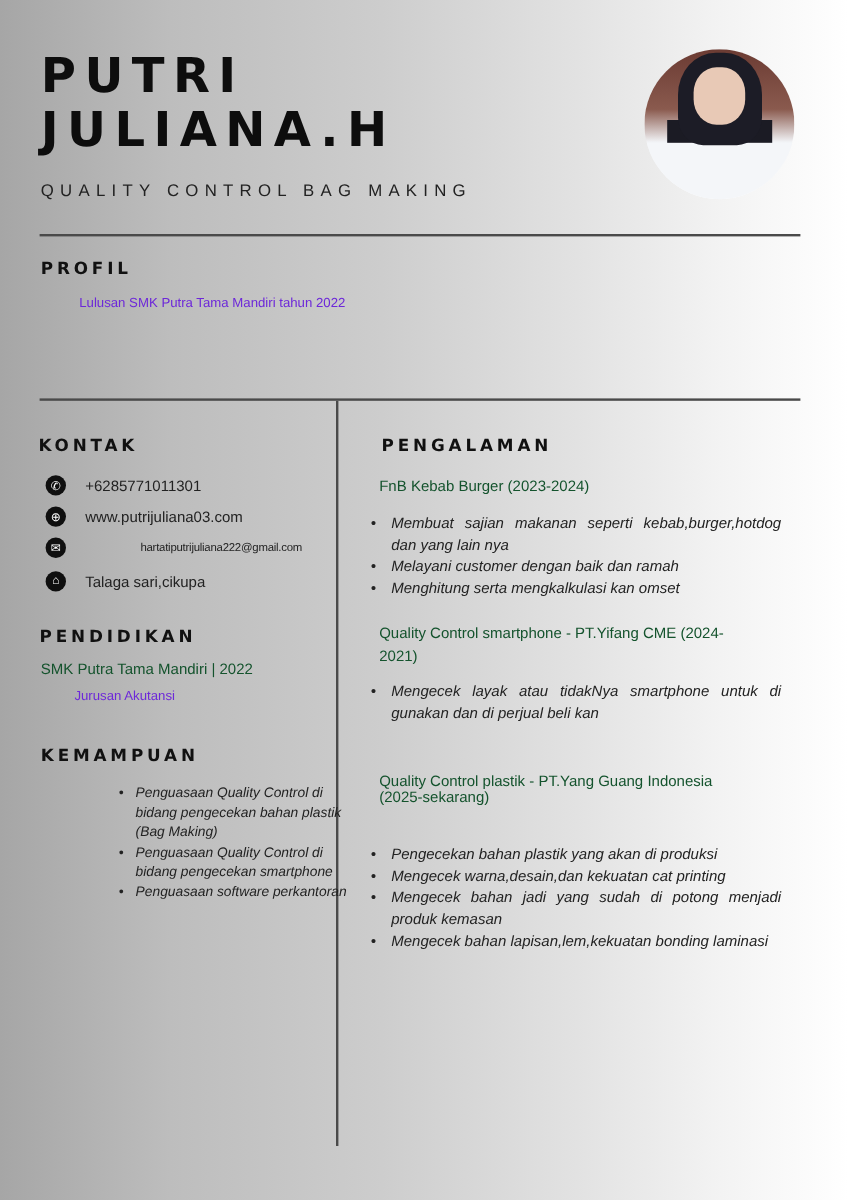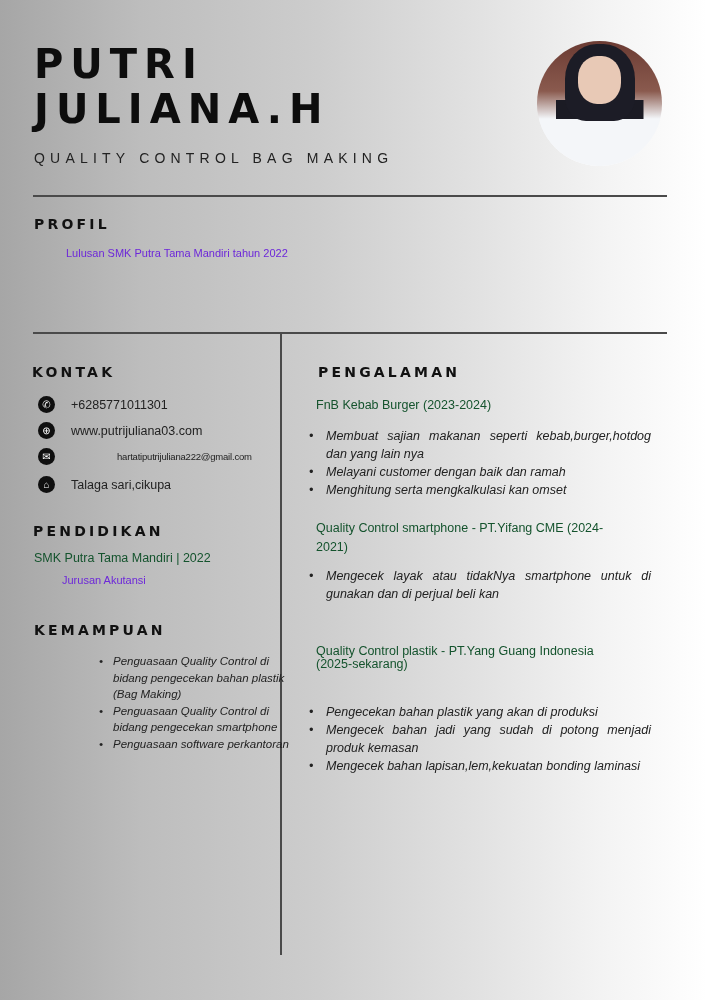--- a/index.html
+++ b/index.html
@@ -91,15 +91,16 @@
 </ul>
 
 <div class="abs bold" style="left:316px;top:519px;width:300px;line-height:19px;">Quality Control smartphone - PT.Yifang CME (2024-2021)</div>
 <ul class="abs exp" style="left:326px;top:567px;width:325px;">
   <li>Mengecek layak atau tidakNya smartphone untuk di gunakan dan di perjual beli kan</li>
 </ul>
 
 <div class="abs bold" style="left:316px;top:645px;width:280px;line-height:13px;">Quality Control  plastik - PT.Yang Guang Indonesia (2025-sekarang)</div>
 <ul class="abs exp" style="left:326px;top:703px;width:325px;">
   <li>Pengecekan bahan plastik yang akan di produksi</li>
+  <li>Mengecek warna,desain,dan kekuatan cat printing</li>
   <li>Mengecek bahan jadi yang sudah di potong menjadi produk kemasan</li>
   <li>Mengecek bahan lapisan,lem,kekuatan bonding laminasi</li>
 </ul>
 
 </body></html>

